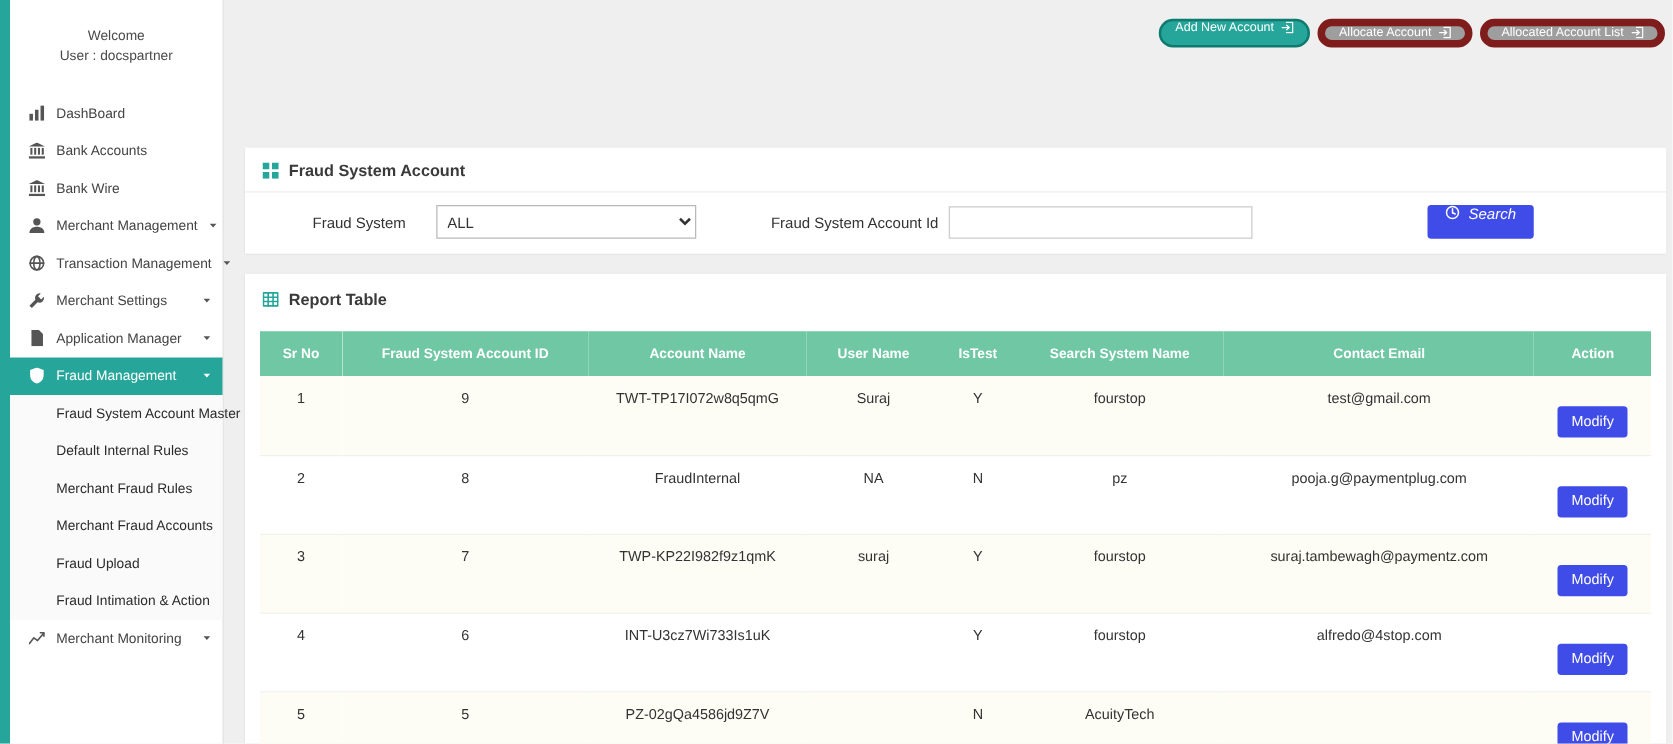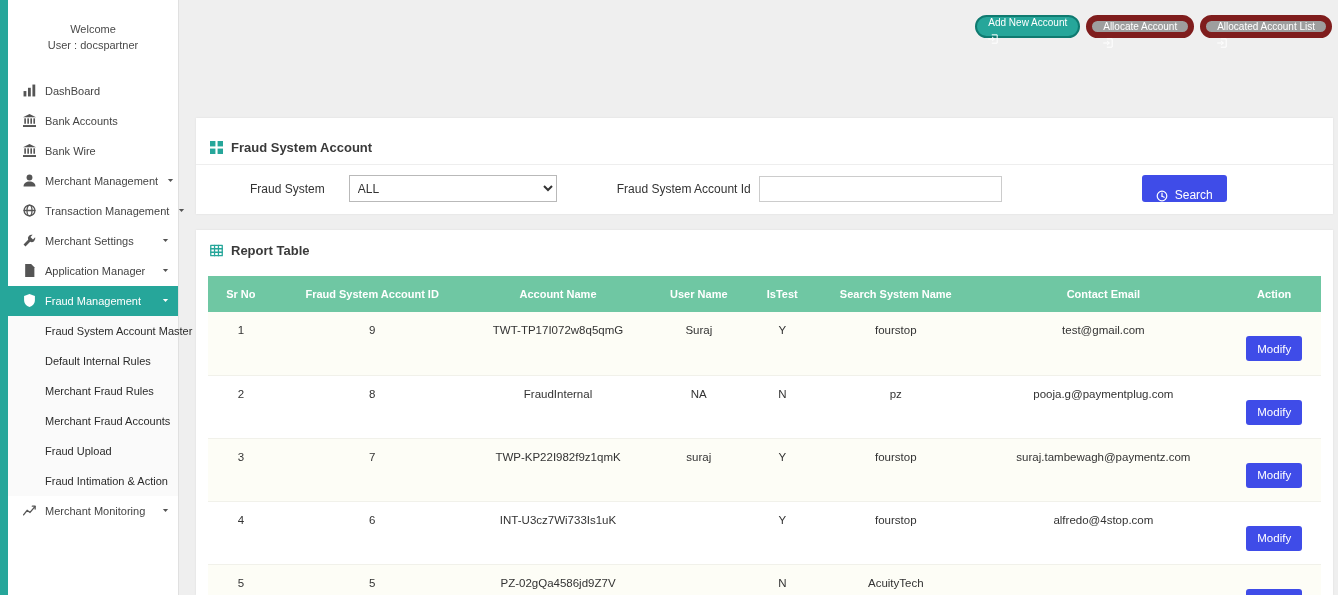--- a/index.html
+++ b/index.html
@@ -29,40 +29,40 @@
   .icon svg { width:100%; height:100%; fill:currentColor; }
   .icon svg.stroke * { fill:none; stroke:currentColor; stroke-width:1.2; stroke-linecap:round; stroke-linejoin:round; }
   .icon.teal { color:var(--teal,#26a69a); }
   .icon.white { color:#fff; }
 
   
   .main { position:absolute; left:180px; top:0; right:0; bottom:0; display:flex; flex-direction:column; }
   .topbar { height:54px; flex:none; display:flex; justify-content:flex-end; align-items:flex-start;
             padding:15px 6px 0 0; gap:6px; }
   .pill { height:23px; border-radius:12px; font-size:10px; color:#fff; padding:0 11px;
-          display:inline-flex; align-items:flex-start; gap:6px; cursor:pointer; font-family:inherit;flex-direction:column; }
+          display:inline-flex; align-items:flex-start; gap:6px; cursor:pointer; font-family:inherit; }
   .pill .icon { width:10px; height:10px; }
   .pill.teal { background:var(--teal,#26a69a); border:2px solid #0f7a70; }
   .pill.gray { background:var(--gray-btn,#9e9e9e); border:6px solid #7f1d1d; }
 
   .panel { background:#fff; box-shadow:0 0 2px rgba(0,0,0,0.08); }
   .panel-head { display:flex; align-items:center; gap:8px; padding:11px 14px 9px 14px;
                 font-size:13px; font-weight:bold; color:#3a3a3a; }
   .filter-panel { margin:64px 5px 0 16px; flex:none; }
-  .filter-panel .panel-head { border-bottom:1px solid #eee;margin-top:11px; }
+  .filter-panel .panel-head { border-bottom:1px solid #eee; }
   .filter-form { display:flex; align-items:center; padding:10px 14px 12px 14px; font-size:12px; color:#333; }
   .filter-form .lbl1 { margin-left:40px; }
   .fs-select { width:208px; height:27px; margin-left:24px; border:1px solid #b9b9b9; font-size:12px;
                color:#333; background:#fff; padding:0 4px; font-family:inherit; }
   .filter-form .lbl2 { margin-left:60px; }
   .fs-input { width:243px; height:26px; margin-left:8px; border:1px solid #ccc; font-size:12px;
               padding:0 6px; font-family:inherit; }
-  .search-btn { margin-left:140px; display:inline-flex; align-items:flex-end; gap:7px;
+  .search-btn { margin-left:140px; display:inline-flex; align-items:flex-start; gap:7px;
                 background:var(--blue,#3f4ce8); color:#fff; border:none; border-radius:3px;
-                height:27px; padding:0 14px; font-size:12px; cursor:pointer; font-family:inherit; }
+                height:27px; padding:0 14px; font-size:12px; cursor:pointer; font-family:inherit;font-style:italic; }
   .search-btn .icon { width:12px; height:12px; }
 
   .report-panel { margin:16px 5px 0 16px; flex:1 1 auto; overflow:hidden; padding-bottom:0; }
   .report-panel .panel-head { padding:13px 14px 4px 14px; }
   .report-table-wrap { padding:14px 12px 0 12px; }
   table { width:100%; border-collapse:collapse; table-layout:fixed; }
   thead th { background:var(--header-green,#6fc7a3); color:#fff; font-size:11px; font-weight:bold;
              height:36px; text-align:center; white-space:nowrap; overflow:hidden; }
   tbody td { text-align:center; font-size:11.5px; color:#333; vertical-align:top; padding-top:12px;
              height:63px; border-bottom:1px solid #f1f1ea; white-space:nowrap; overflow:hidden; }

